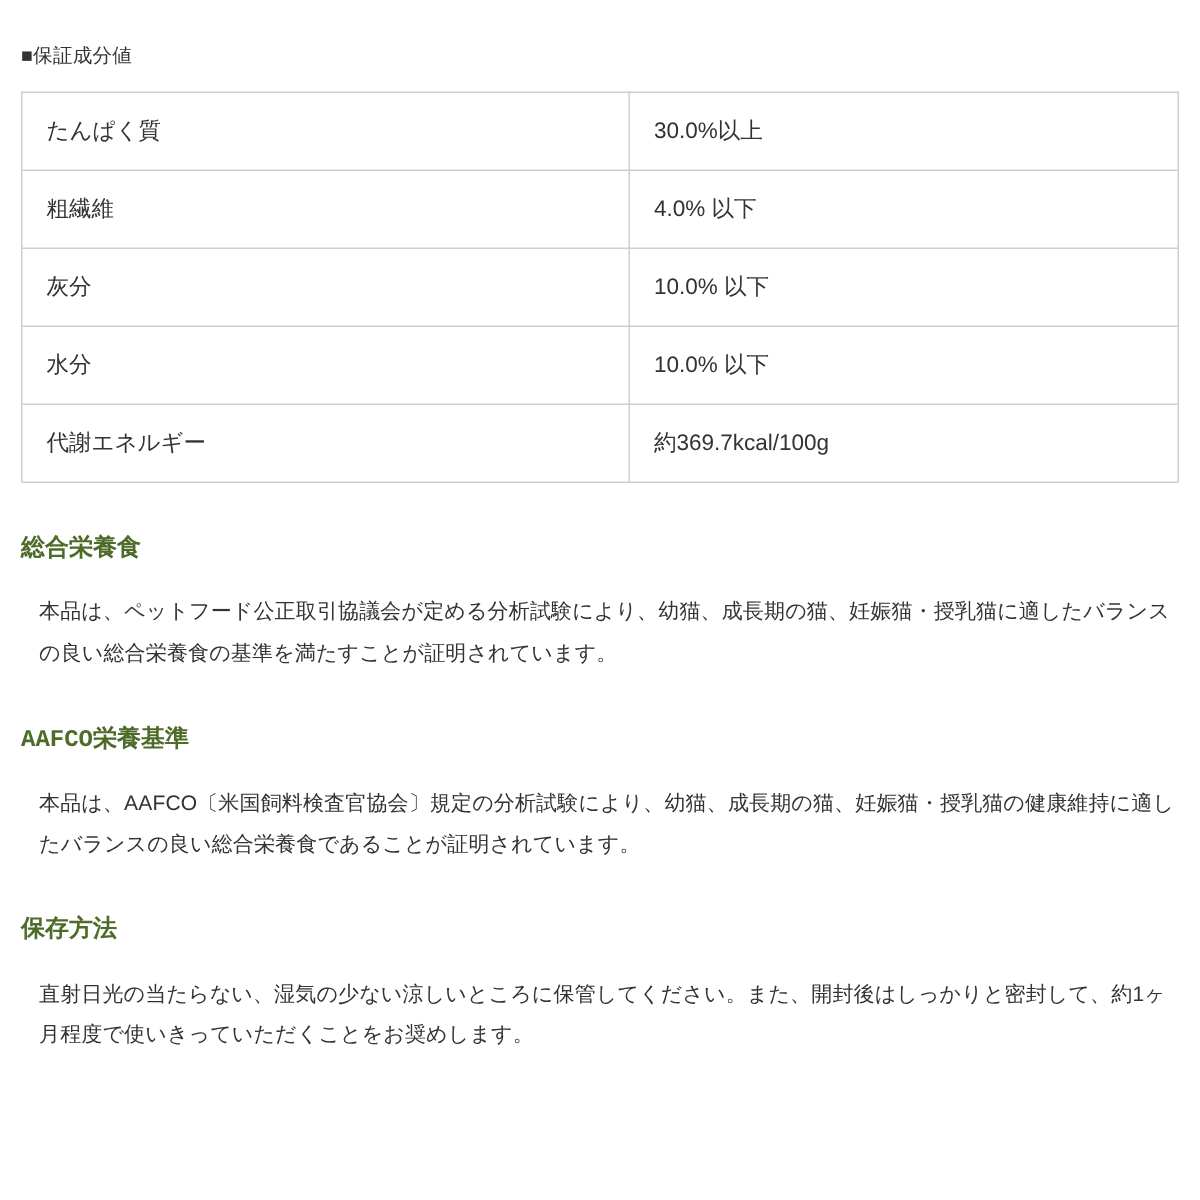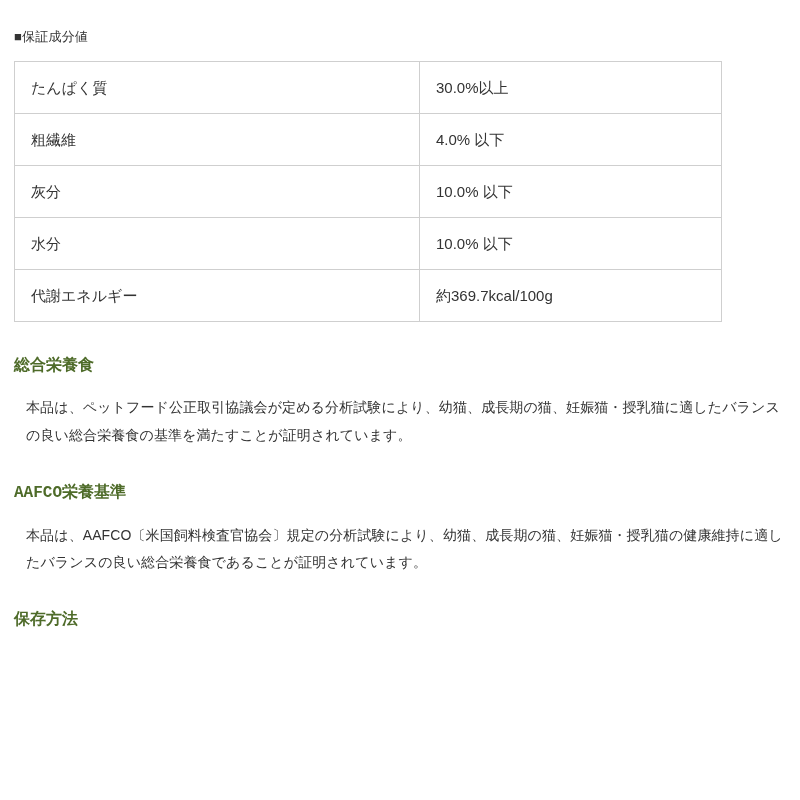--- a/index.html
+++ b/index.html
@@ -25,21 +25,21 @@
   }
   .section-marker {
     font-size: 13px;
     color: #333333;
     line-height: 1.2;
     margin: 0 0 16px 0;
     letter-spacing: 0.2px;
   }
   table.nutrition {
     border-collapse: collapse;
-    width: 708px;
+    width: 772px;
     table-layout: fixed;
     margin: 0 0 0 0;
     border: 1px solid #cfcfcf;
   }
   table.nutrition td {
     border: 1px solid #cfcfcf;
     height: 51px;
     padding: 0 16px;
     font-size: 15px;
     color: #333333;
@@ -97,14 +97,15 @@
     </tbody>
   </table>
 
   <h2 class="heading">総合栄養食</h2>
   <p class="body-text">本品は、ペットフード公正取引協議会が定める分析試験により、幼猫、成長期の猫、妊娠猫・授乳猫に適したバランスの良い総合栄養食の基準を満たすことが証明されています。</p>
 
   <h2 class="heading">AAFCO栄養基準</h2>
   <p class="body-text">本品は、AAFCO〔米国飼料検査官協会〕規定の分析試験により、幼猫、成長期の猫、妊娠猫・授乳猫の健康維持に適したバランスの良い総合栄養食であることが証明されています。</p>
 
   <h2 class="heading">保存方法</h2>
+  <p class="body-text">直射日光の当たらない、湿気の少ない涼しいところに保管してください。また、開封後はしっかりと密封して、約1ヶ月程度で使いきっていただくことをお奨めします。</p>
 
 </div>
 
 </body></html>

